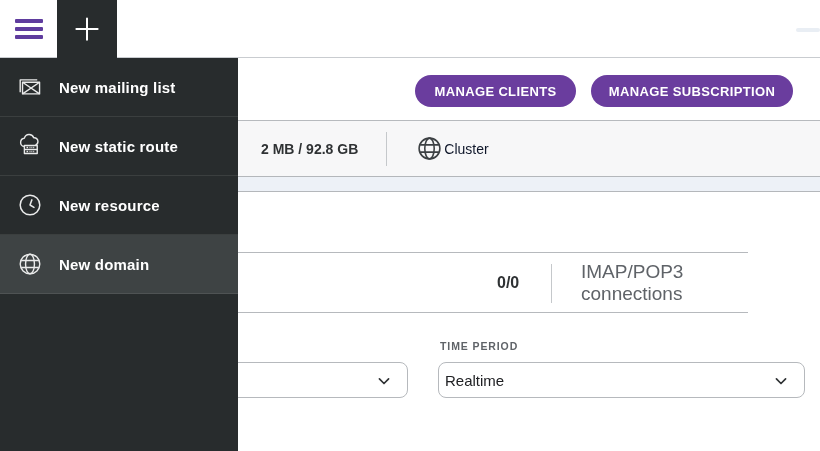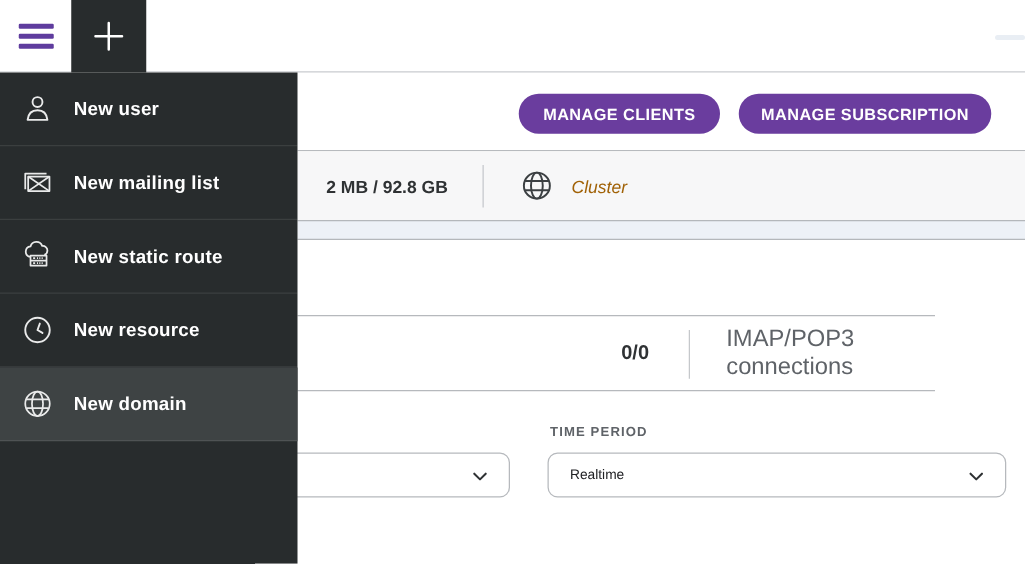--- a/index.html
+++ b/index.html
@@ -34,40 +34,40 @@
           color:#fff;font-family:"Liberation Sans",sans-serif;font-size:13px;font-weight:700;
           letter-spacing:.35px;cursor:pointer;}
   .btn-clients{left:177px;width:161px;}
   .btn-subscription{left:353px;width:202px;}
 
   .usage-row{position:absolute;left:238px;top:121px;width:582px;height:55px;background:#f7f7f8;
           display:flex;align-items:center;box-sizing:border-box;}
   .usage-value{font-size:14px;font-weight:700;color:#2f3234;margin-left:23px;}
   .v-divider{width:1px;height:34px;background:#c5c8cb;margin-left:28px;}
   .usage-globe{margin-left:28px;color:#3c4043;}
-  .cluster-label{font-size:14px;color:#a16207;margin-left:13px;font-style:italic;}
+  .cluster-label{font-size:14px;color:#0f172a;}
 
   .blue-band{position:absolute;left:238px;top:176px;width:582px;height:16px;background:#edf1f7;
           border-top:1px solid #b4b7bb;border-bottom:1px solid #b4b7bb;box-sizing:border-box;}
 
   .stats-row{position:absolute;left:238px;top:252px;width:510px;height:61px;background:#fff;
           border-top:1px solid #b6b9bd;border-bottom:1px solid #b6b9bd;box-sizing:border-box;}
   .stats-value{position:absolute;left:259px;top:0;height:100%;display:flex;align-items:center;
           font-size:16px;font-weight:700;color:#2f3234;}
   .stats-divider{position:absolute;left:313px;top:11px;width:1px;height:39px;background:#c5c8cb;}
   .stats-label{position:absolute;left:343px;top:0;height:100%;display:flex;align-items:center;
           font-size:19px;color:#5f6368;}
 
   .field-label{position:absolute;left:440px;top:340px;font-size:10.5px;font-weight:700;
           color:#5f6368;letter-spacing:.9px;}
   .dropdown{position:absolute;top:362px;height:36px;background:#fff;border:1px solid #b6b9bd;
           border-radius:8px;box-sizing:border-box;display:flex;align-items:center;cursor:pointer;}
   .dd-left{left:160px;width:248px;}
   .dd-time{left:438px;width:367px;}
-  .dd-value{font-size:11px;color:#202124;margin-left:17px;}
+  .dd-value{font-size:15px;color:#202124;margin-left:6px;}
   .dd-chevron{position:absolute;right:13px;top:8px;color:#2f3234;}
 </style>
 </head>
 <body>
 
 <div class="stage">
 
   <div class="topbar">
     <button class="hamburger-btn">
       <span class="hamburger-bars">
@@ -126,29 +126,20 @@
     <span class="dd-value">Realtime</span>
     <span class="dd-chevron">
       <svg width="20" height="20" viewBox="0 0 24 24" fill="none" stroke="#2f3234" stroke-width="2" stroke-linecap="round" stroke-linejoin="round">
         <path d="M6.5 9.5l5.5 5.5 5.5-5.5"></path>
       </svg>
     </span>
   </div>
 
   <div class="sidebar">
 
-    <div class="menu-item">
-      <span class="mi-icon">
-        <svg width="28" height="28" viewBox="0 0 24 24" fill="none" stroke="currentColor" stroke-width="1.3" stroke-linejoin="round">
-          <circle cx="12" cy="7.4" r="3.4"></circle>
-          <path d="M5.2 19.6c.5-4.3 3.2-6.6 6.8-6.6s6.3 2.3 6.8 6.6z"></path>
-        </svg>
-      </span>
-      <span class="mi-label">New user</span>
-    </div>
 
 
     <div class="menu-item">
       <span class="mi-icon">
         <svg width="28" height="28" viewBox="0 0 24 24" fill="none" stroke="currentColor" stroke-width="1.2" stroke-linejoin="round">
           <path d="M3.6 16.6V5.9h14.6"></path>
           <rect x="5.6" y="7.9" width="14.6" height="10"></rect>
           <path d="M5.6 7.9l14.6 10M20.2 7.9l-14.6 10"></path>
         </svg>
       </span>

